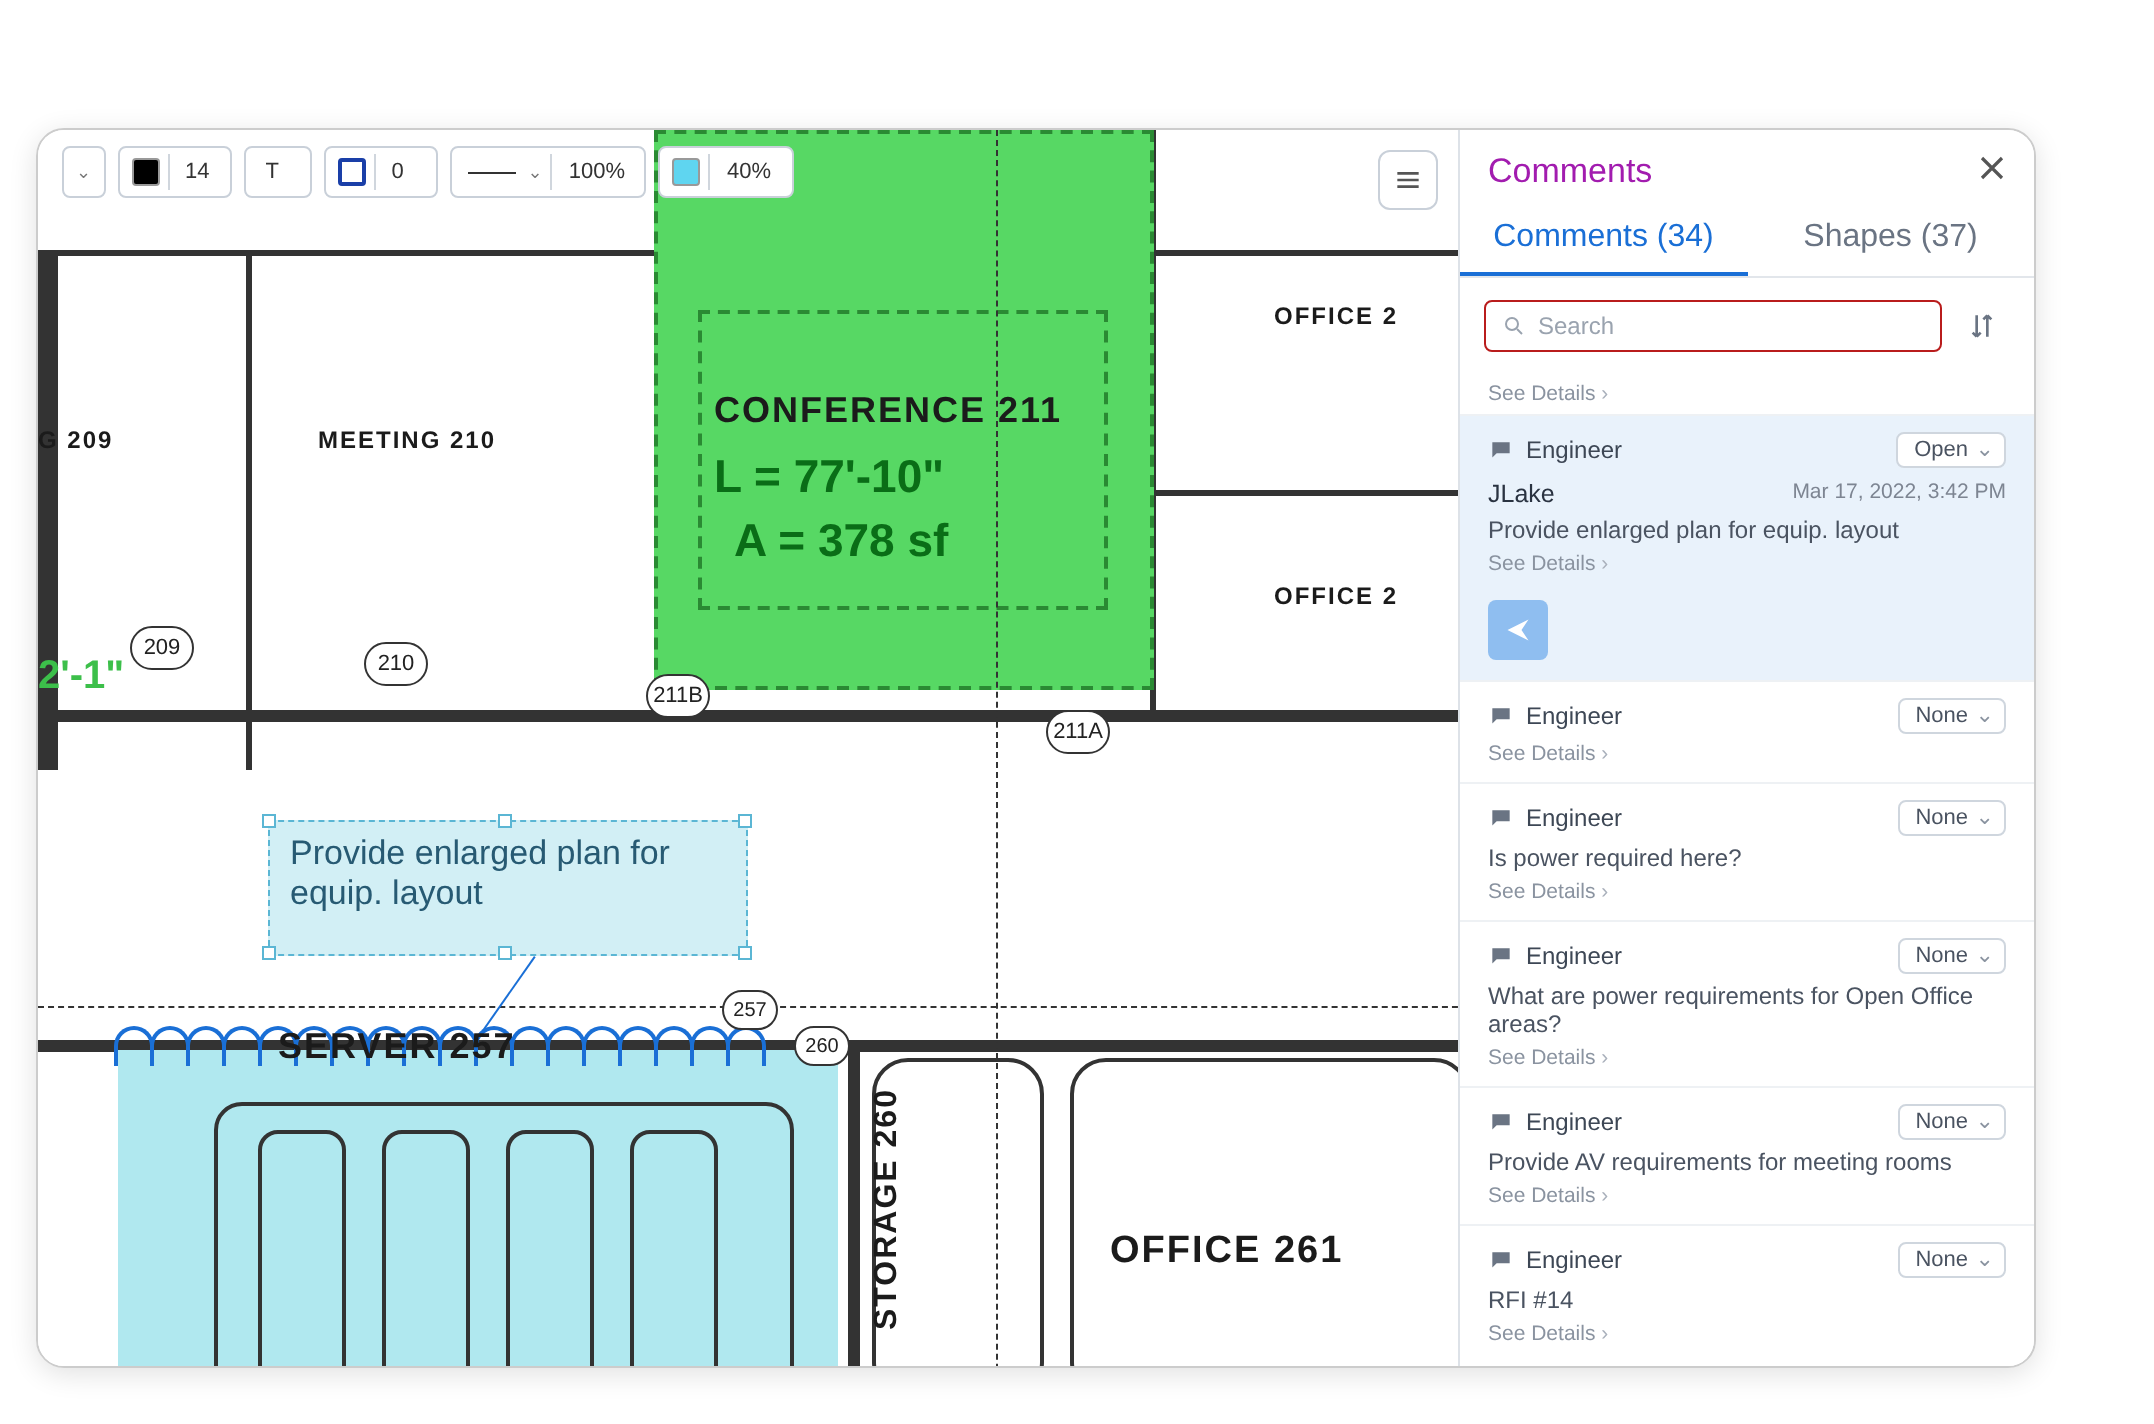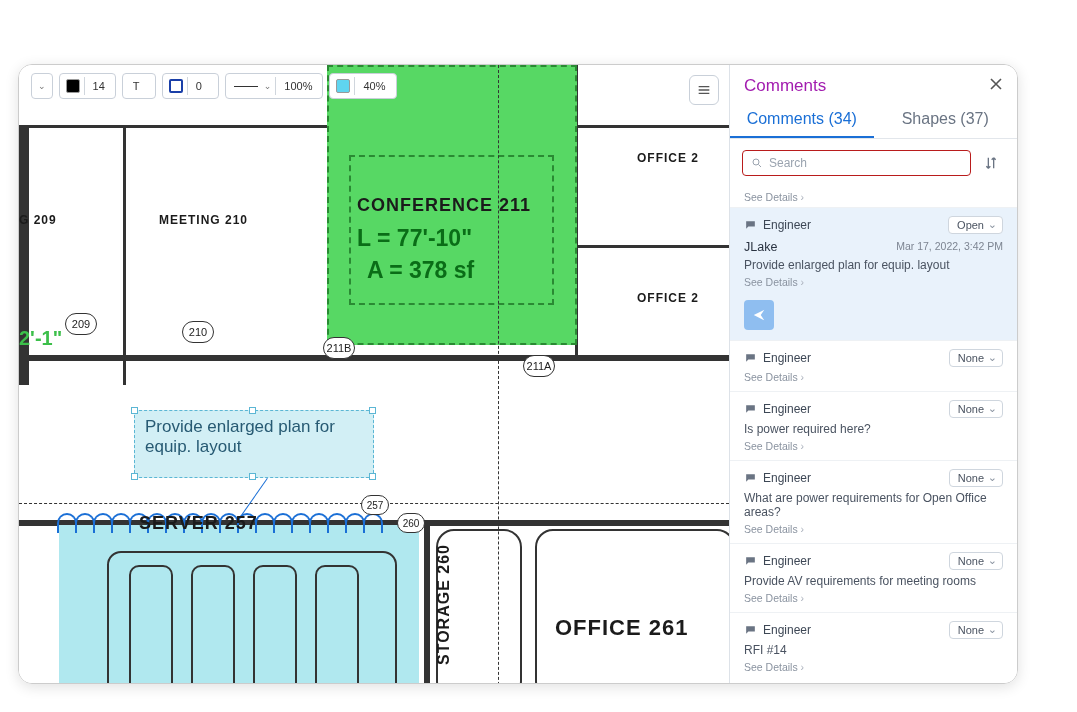--- a/index.html
+++ b/index.html
@@ -315,21 +315,21 @@
     <div class="room-label" style="left:120px;top:448px;font-size:18px;">SERVER  257</div>
     <div style="position:absolute;left:88px;top:486px;width:290px;height:150px;border:2px solid #333;border-radius:14px;"></div>
     <div class="rack" style="left:110px;top:500px;width:44px;height:130px;"></div>
     <div class="rack" style="left:172px;top:500px;width:44px;height:130px;"></div>
     <div class="rack" style="left:234px;top:500px;width:44px;height:130px;"></div>
     <div class="rack" style="left:296px;top:500px;width:44px;height:130px;"></div>
 
     <div style="position:absolute;left:417px;top:464px;width:86px;height:170px;border:2.5px solid #333;border-radius:18px;"></div>
     <div class="room-label" style="left:416px;top:600px;font-size:16px;transform:rotate(-90deg);transform-origin:left top;">STORAGE  260</div>
     <div style="position:absolute;left:516px;top:464px;width:200px;height:170px;border:2.5px solid #333;border-radius:18px;"></div>
-    <div class="room-label" style="left:536px;top:550px;font-size:22px;">OFFICE  261</div>
+    <div class="room-label" style="left:536px;top:550px;font-size:19px;">OFFICE  261</div>
 
     <div class="room-tag" style="left:46px;top:248px;">209</div>
     <div class="room-tag" style="left:122px;top:256px;margin-left:41px;">210</div>
     <div class="room-tag" style="left:304px;top:272px;">211B</div>
     <div class="room-tag" style="left:504px;top:290px;">211A</div>
     <div class="room-tag" style="left:342px;top:430px;width:28px;height:20px;font-size:10px;">257</div>
     <div class="room-tag" style="left:378px;top:448px;width:28px;height:20px;font-size:10px;">260</div>
 
   </div>
 

